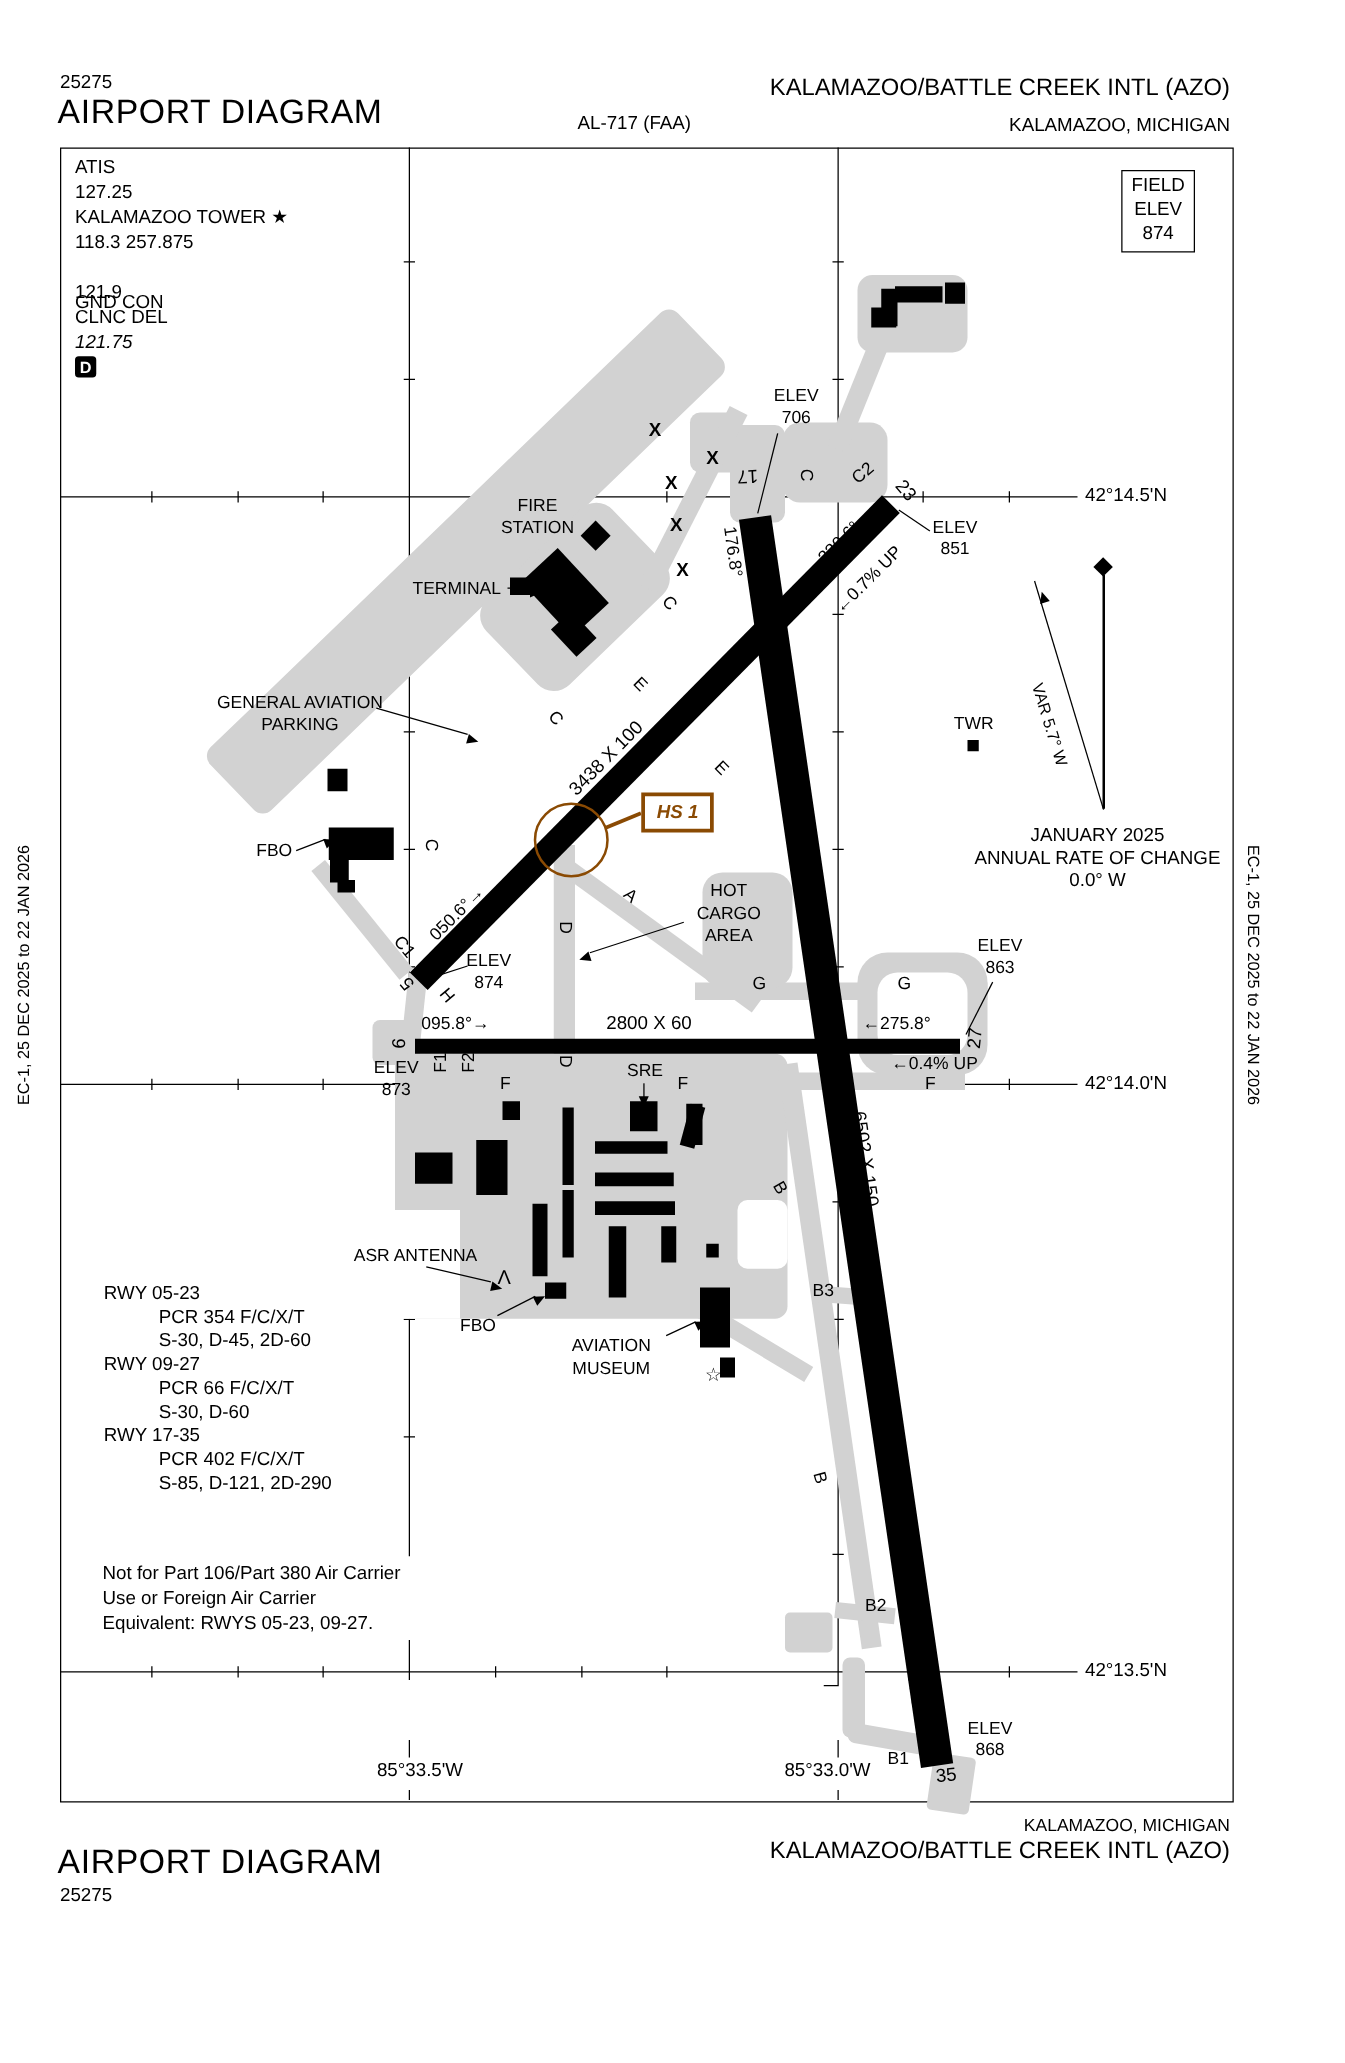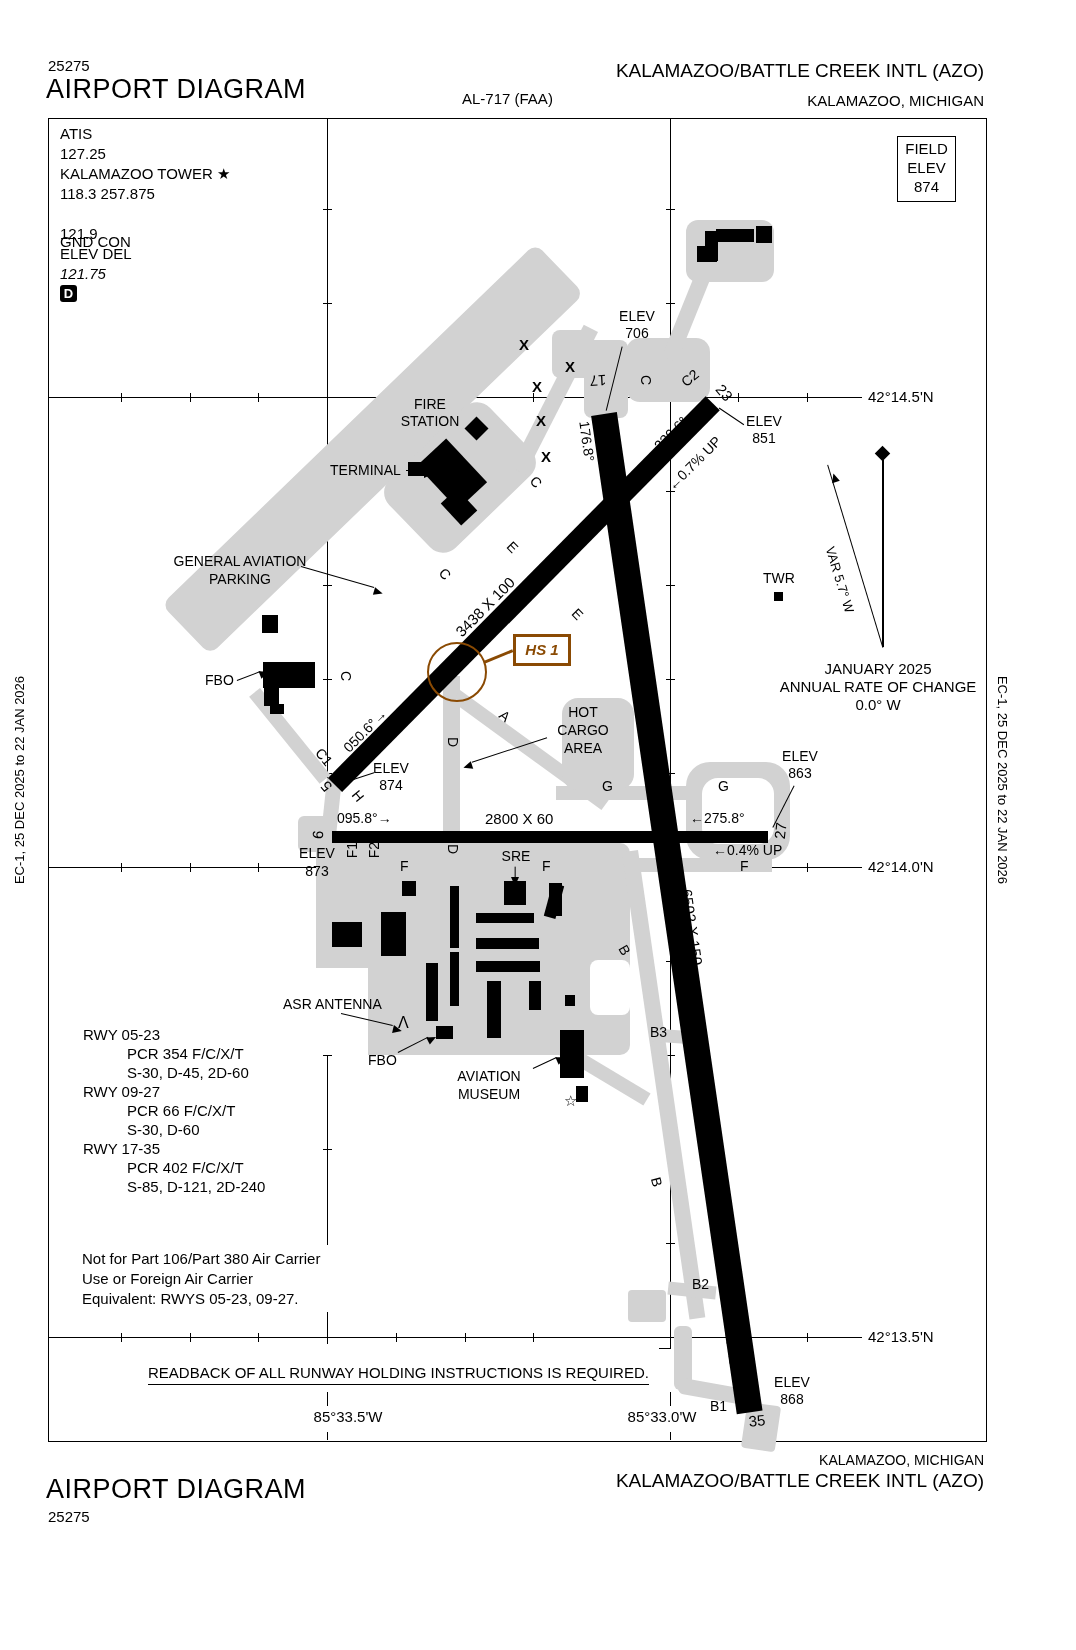--- a/index.html
+++ b/index.html
@@ -101,21 +101,21 @@
     <div class="gl" style="left:258px;top:1333px;width:1px;height:9px;"></div>
     <div class="gl" style="left:396px;top:1333px;width:1px;height:9px;"></div>
     <div class="gl" style="left:465px;top:1333px;width:1px;height:9px;"></div>
     <div class="gl" style="left:533px;top:1333px;width:1px;height:9px;"></div>
     <div class="gl" style="left:738px;top:1333px;width:1px;height:9px;"></div>
     <div class="gl" style="left:807px;top:1333px;width:1px;height:9px;"></div>
   </div>
   <div class="t s15" style="left:868px;top:388px;">42°14.5'N</div>
   <div class="t s15" style="left:868px;top:858px;">42°14.0'N</div>
   <div class="t s15" style="left:868px;top:1328px;">42°13.5'N</div>
-  <div class="t s15 cx" style="left:336px;top:1408px;margin-left:12px;">85°33.5'W</div>
+  <div class="t s15 cx" style="left:336px;top:1408px;">85°33.5'W</div>
   <div class="t s15 cx" style="left:662px;top:1408px;">85°33.0'W</div>
 
   <div>
     <div class="pv" style="left:210px;top:585px;width:520px;height:70px;transform:rotate(-44deg);transform-origin:0 100%;border-radius:10px;"></div>
     <div class="pv" style="left:390px;top:430px;width:140px;height:95px;transform:rotate(-44deg);border-radius:18px;"></div>
     <div class="pv" style="left:552px;top:330px;width:40px;height:48px;border-radius:8px;"></div>
     <div class="pv" style="left:584px;top:340px;width:44px;height:78px;border-radius:8px;"></div>
     <div class="pv" style="left:626px;top:338px;width:84px;height:64px;border-radius:14px;"></div>
     <div class="pv" style="left:662px;top:356px;width:100px;height:16px;transform:rotate(-68deg);transform-origin:0 0;"></div>
     <div class="pv" style="left:686px;top:220px;width:88px;height:62px;border-radius:12px;"></div>
@@ -193,21 +193,21 @@
     <div class="bk" style="left:576px;top:1086px;width:12px;height:16px;"></div>
   </div>
 
   <div>
     <div class="t s15" style="left:60px;top:125px;">ATIS</div>
     <div class="t s15" style="left:60px;top:145px;">127.25</div>
     <div class="t s15" style="left:60px;top:165px;">KALAMAZOO TOWER ★</div>
     <div class="t s15" style="left:60px;top:185px;">118.3  257.875</div>
     <div class="t s15" style="left:60px;top:205px;margin-top:28px;">GND CON</div>
     <div class="t s15" style="left:60px;top:225px;">121.9</div>
-    <div class="t s15" style="left:60px;top:245px;">ELEV DEL</div>
+    <div class="t s15" style="left:60px;top:245px;">CLNC DEL</div>
     <div class="t s15" style="left:60px;top:265px;font-style:italic;">121.75</div>
     <div class="dicon" style="left:60px;top:285px;">D</div>
   </div>
 
   <div class="febox" style="left:897px;top:136px;width:57px;height:62px;">
     <div>FIELD</div>
     <div>ELEV</div>
     <div>874</div>
   </div>
 
@@ -327,29 +327,26 @@
 
   <div>
     <div class="t s15" style="left:83px;top:1026px;">RWY 05-23</div>
     <div class="t s15" style="left:127px;top:1045px;">PCR 354 F/C/X/T</div>
     <div class="t s15" style="left:127px;top:1064px;">S-30, D-45, 2D-60</div>
     <div class="t s15" style="left:83px;top:1083px;">RWY 09-27</div>
     <div class="t s15" style="left:127px;top:1102px;">PCR 66 F/C/X/T</div>
     <div class="t s15" style="left:127px;top:1121px;">S-30, D-60</div>
     <div class="t s15" style="left:83px;top:1140px;">RWY 17-35</div>
     <div class="t s15" style="left:127px;top:1159px;">PCR 402 F/C/X/T</div>
-    <div class="t s15" style="left:127px;top:1178px;">S-85, D-121, 2D-240</div>
+    <div class="t s15" style="left:127px;top:1178px;">S-85, D-121, 2D-290</div>
   </div>
   <div>
     <div class="t s15" style="left:82px;top:1250px;">Not for Part 106/Part 380 Air Carrier</div>
     <div class="t s15" style="left:82px;top:1270px;">Use or Foreign Air Carrier</div>
     <div class="t s15" style="left:82px;top:1290px;">Equivalent: RWYS 05-23, 09-27.</div>
-  </div>
-  <div class="t s15" style="left:148px;top:1364px;">
-    <span class="underln">READBACK OF ALL RUNWAY HOLDING INSTRUCTIONS IS REQUIRED.</span>
   </div>
 
   <div class="t big" style="left:46px;top:1474px;">AIRPORT DIAGRAM</div>
   <div class="t s15" style="left:48px;top:1508px;">25275</div>
   <div class="t" style="right:92px;top:1452px;font-size:14px;">KALAMAZOO, MICHIGAN</div>
   <div class="t name" style="right:92px;top:1470px;">
     <span>KALAMAZOO/BATTLE CREEK INTL</span>&nbsp;<span>(AZO)</span>
   </div>
 
 </div>

